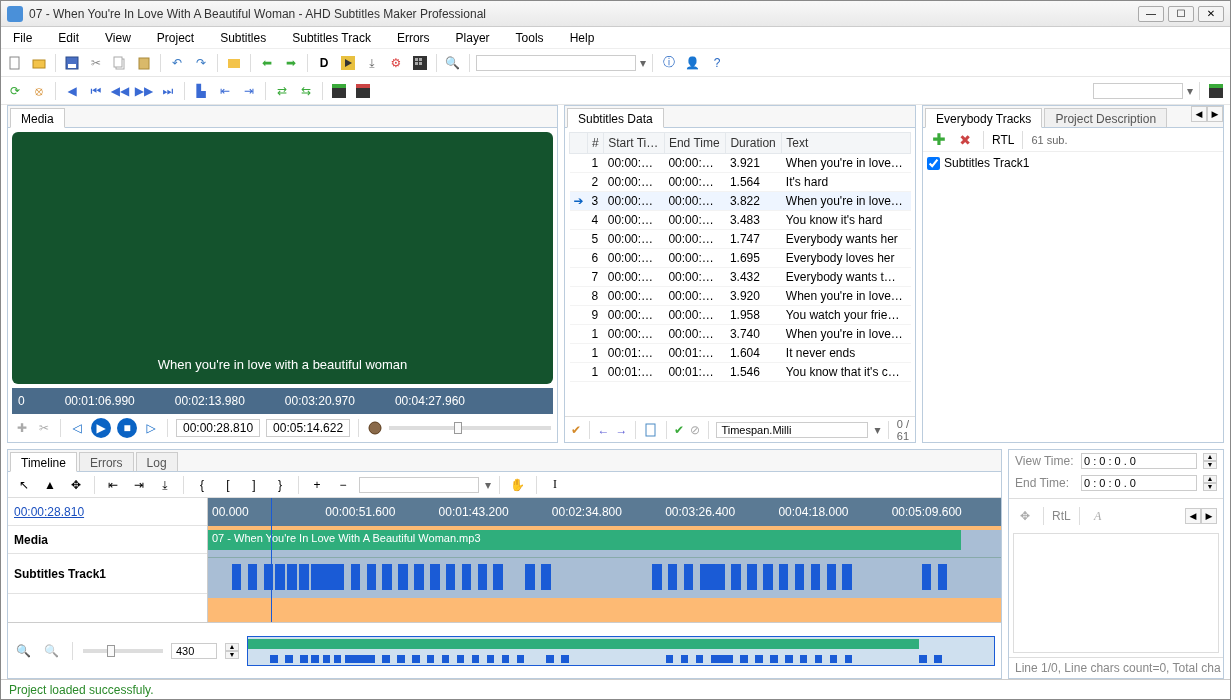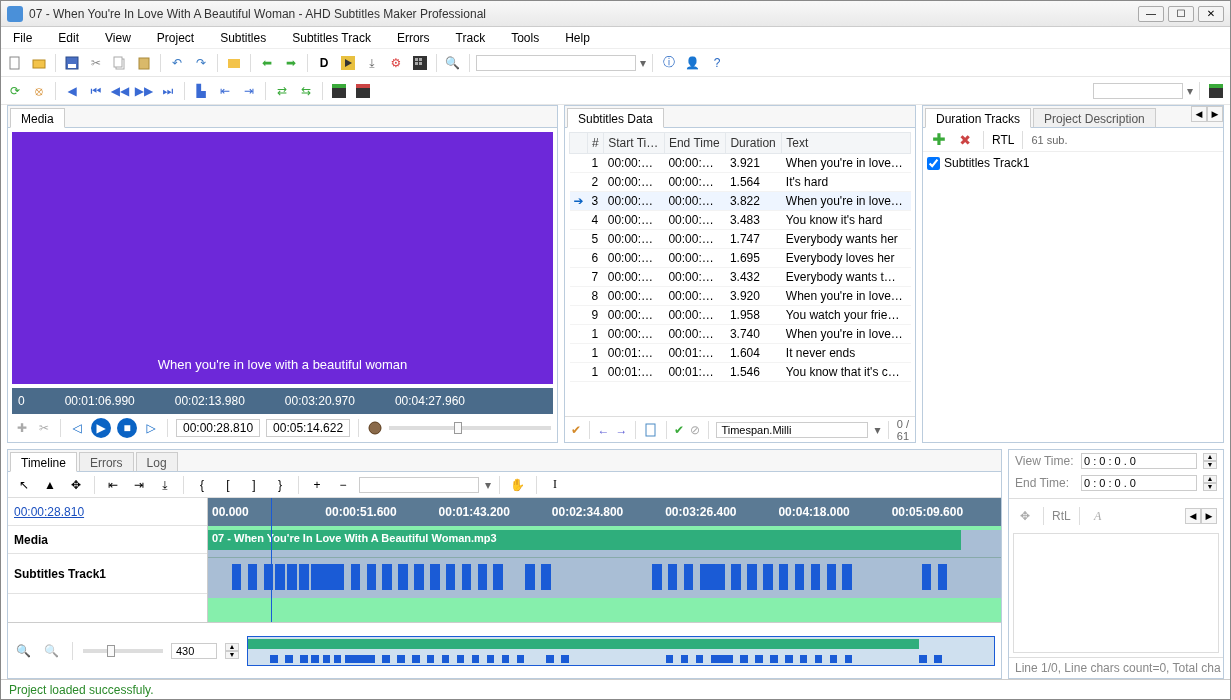--- a/index.html
+++ b/index.html
@@ -14,21 +14,21 @@
 .toolbar { height:28px; display:flex; align-items:center; padding:0 4px; gap:4px; border-bottom:1px solid #e6e6e6;}
 .tbtn { width:20px; height:20px; display:flex; align-items:center; justify-content:center; cursor:pointer; border-radius:2px;}
 .sep{width:1px; height:18px; background:#ddd; margin:0 2px;}
 .main { flex:1; display:flex; flex-direction:column; padding:0 6px;}
 .upper { height:338px; display:flex; gap:6px;}
 .panel { border:1px solid #bcd; background:#fff; display:flex; flex-direction:column;}
 .tabhead { display:flex; height:22px; border-bottom:1px solid #bcd; background:#f7f7f7;}
 .tab { padding:3px 10px; border-right:1px solid #ccc; background:#fff; border-top:1px solid #ccc; border-left:1px solid #ccc; margin-top:1px; margin-left:2px; border-bottom:1px solid #fff; position:relative; top:1px; cursor:pointer;}
 .tab.inactive{background:#f0f0f0; border-bottom:1px solid #bcd; color:#555;}
 .mediapanel{ width:551px;}
-.media-viewer{ flex:1; background:#6d28d9; position:relative; margin:4px;}
+.media-viewer{ flex:1; background:#14532d; position:relative; margin:4px;border-radius:6px;}
 .subtitle-text{position:absolute; bottom:12px; width:100%; text-align:center; color:#fff; font-size:13px;}
 .media-ruler{height:26px; background:#4a6b8a; color:#fff; font-size:10px; display:flex; align-items:center; padding:0 6px; gap:40px; margin:0 4px;}
 .media-controls{height:28px; display:flex; align-items:center; gap:6px; padding:0 6px;}
 .playbtn{width:20px;height:20px;border-radius:50%;background:#0a63c4;display:flex;align-items:center;justify-content:center;color:#fff;cursor:pointer;}
 .ctrlicon{width:16px;height:16px;display:flex;align-items:center;justify-content:center;cursor:pointer;color:#0a63c4;}
 .timebox{border:1px solid #ccc;padding:1px 6px;background:#fff;}
 .datapanel{ width:352px;}
 .table-wrap{flex:1; overflow:auto; margin:4px;}
 table{width:100%; border-collapse:collapse;}
 th{text-align:left; padding:3px 4px; background:#f4f6f8; border:1px solid #e4e8ec; font-weight:normal; color:#333; position:sticky; top:0;}
@@ -40,21 +40,21 @@
 .tracks-tools{height:24px; display:flex; align-items:center; gap:6px; padding:0 6px; border-bottom:1px solid #eee;}
 .tracklist{flex:1; padding:4px;}
 .trackitem{display:flex;align-items:center;gap:4px;}
 .lower{ flex:1; display:flex; gap:6px; margin-top:6px;}
 .timeline-panel{flex:1; border:1px solid #bcd; display:flex; flex-direction:column;}
 .timeline-tools{height:26px;border-bottom:1px solid #ddd;display:flex;align-items:center;gap:6px;padding:0 6px;}
 .timeline-body{flex:1; display:flex;}
 .timeline-left{width:200px; border-right:1px solid #ccc;}
 .tl-row{height:28px; border-bottom:1px solid #e2e2e2; display:flex; align-items:center; padding:0 6px;}
 .tl-link{color:#1a4fbf; text-decoration:underline; cursor:pointer;}
-.timeline-right{flex:1; background:#86efac; position:relative; overflow:hidden;font-weight:bold;}
+.timeline-right{flex:1; background:#fdba74; position:relative; overflow:hidden;}
 .tl-ruler{height:28px;background:#5b7a94;color:#fff;font-size:10px;display:flex;align-items:center;}
 .tl-ruler span{flex:1; padding-left:4px;}
 .tl-media-track{height:28px;background:#a9bed5;border-bottom:1px solid #8aa;}
 .tl-media-clip{height:20px;background:#2fae7c;color:#fff;font-size:11px;padding:2px 4px;white-space:nowrap;overflow:hidden;margin-top:4px;width:95%;}
 .tl-sub-track{height:40px;background:#a9bed5;position:relative;}
 .sub-block{position:absolute;top:6px;height:26px;background:#1a5bd6;}
 .playhead{position:absolute;top:0;bottom:0;width:1px;background:#1a5bd6;left:8%;}
 .props-panel{width:216px; border:1px solid #bcd; display:flex; flex-direction:column;}
 .prop-row{display:flex;align-items:center;padding:3px 6px;gap:6px;}
 .prop-row label{width:60px;color:#888;}
@@ -86,21 +86,21 @@
 </div>
 
 <div class="menubar" id="menubar">
     <div class="item">File</div>
     <div class="item">Edit</div>
     <div class="item">View</div>
     <div class="item">Project</div>
     <div class="item">Subtitles</div>
     <div class="item">Subtitles Track</div>
     <div class="item">Errors</div>
-    <div class="item">Track</div>
+    <div class="item">Player</div>
     <div class="item">Tools</div>
     <div class="item">Help</div>
   </div>
 
 <div class="toolbar">
   <div class="tbtn">
       <svg width="14" height="14">
         <rect x="2" y="1" width="9" height="12" fill="#fff" stroke="#888"></rect>
       </svg>
     </div>
@@ -384,21 +384,21 @@
       <div class="sep"></div>
       <input type="text" style="flex: 1 1 0%;" value="Timespan.Milli">
       <span style="color:#666;cursor:pointer;">▾</span>
       <div class="sep"></div>
       <span class="small">0 / 61</span>
     </div>
   </div>
 
   <div class="panel trackspanel">
     <div class="tabhead">
-      <div class="tab">Duration Tracks</div>
+      <div class="tab">Everybody Tracks</div>
       <div class="tab inactive">Project Description</div>
       <div style="flex:1"></div>
       <div class="navbtns">
             <div>◀</div>
             <div>▶</div>
           </div>
     </div>
     <div class="tracks-tools">
       <div class="tbtn" style="color:#3aaa3a;font-size:16px;">✚</div>
       <div class="tbtn" style="color:#c44;font-size:14px;">✖</div>

